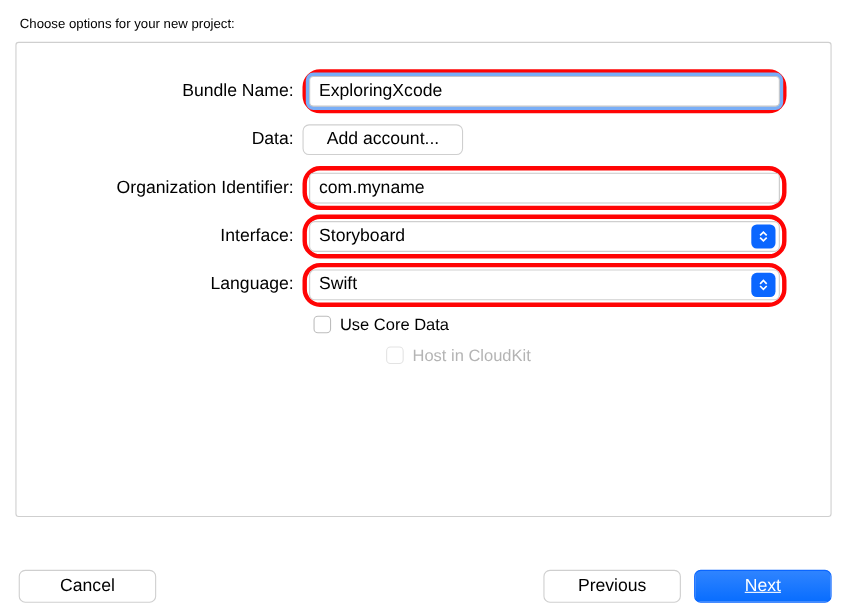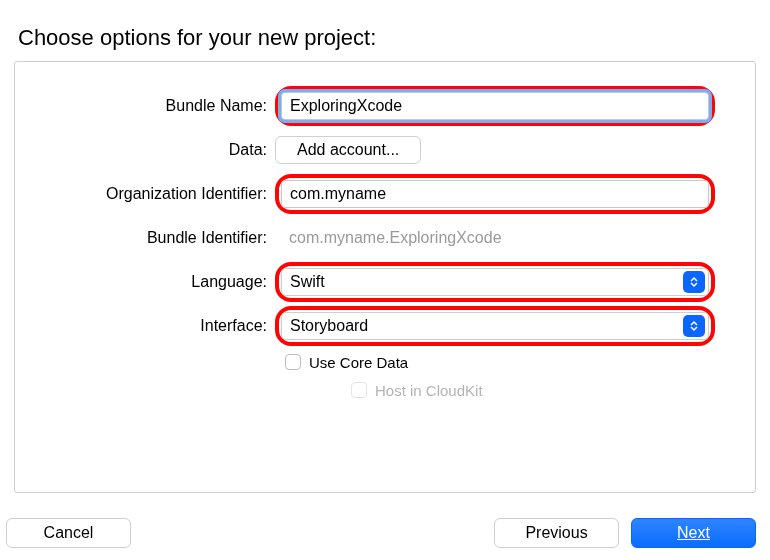--- a/index.html
+++ b/index.html
@@ -7,22 +7,21 @@
     width: 770px;
     height: 560px;
     background: #fff;
     font-family: -apple-system, "Helvetica Neue", Helvetica, Arial, sans-serif;
     font-size: 16px;
     color: #000;
     position: relative;
   }
   .page-title {
     padding: 14px 16px 10px 18px;
-    font-size: 22px;
-    margin-top: 11px;
+    font-size: 12px;
   }
   .panel {
     margin: 0 14px;
     border: 1px solid #cfcfcf;
     border-radius: 3px;
     height: 432px;
     padding-top: 22px;
   }
   .form-row {
     display: flex;
@@ -115,21 +114,21 @@
     border: 1px solid #bdbdbd;
     border-radius: 4px;
     margin-right: 8px;
     background: #fff;
   }
   .check-label { font-size: 15px; }
   .disabled .checkbox { border-color: #e3e3e3; }
   .disabled .check-label { color: #b4b4b4; }
   .footer {
     position: absolute;
-    left: 6px;
+    left: 17px;
     right: 14px;
     bottom: 12px;
     display: flex;
     align-items: center;
   }
   .footer .spacer { flex: 1; }
   .btn {
     height: 30px;
     min-width: 125px;
     border: 1px solid #cfcfcf;
@@ -173,52 +172,46 @@
 
   <div class="form-row">
     <div class="label-col">Organization Identifier:</div>
     <div class="field-col">
       <div class="hi-wrap">
         <input class="text-input" type="text" value="com.myname" style="">
       </div>
     </div>
   </div>
 
-  <div class="form-row">
-    <div class="label-col">Bundle Identifier:</div>
-    <div class="field-col">
-      <div class="static-text">com.myname.ExploringXcode</div>
+
+  <div class="form-row">
+    <div class="label-col">Interface:</div>
+    <div class="field-col">
+      <div class="hi-wrap">
+        <div class="select-wrap">
+          <div class="value">Storyboard</div>
+          <div class="select-arrows">
+            <svg width="8" height="6" viewBox="0 0 8 6">
+                <polyline points="1,5 4,2 7,5" fill="none" stroke="#fff" stroke-width="1.5"></polyline>
+              </svg>
+            <svg width="8" height="6" viewBox="0 0 8 6">
+                <polyline points="1,1 4,4 7,1" fill="none" stroke="#fff" stroke-width="1.5"></polyline>
+              </svg>
+          </div>
+        </div>
+      </div>
     </div>
   </div>
 
   <div class="form-row">
     <div class="label-col">Language:</div>
     <div class="field-col">
       <div class="hi-wrap">
         <div class="select-wrap">
           <div class="value">Swift</div>
-          <div class="select-arrows">
-            <svg width="8" height="6" viewBox="0 0 8 6">
-                <polyline points="1,5 4,2 7,5" fill="none" stroke="#fff" stroke-width="1.5"></polyline>
-              </svg>
-            <svg width="8" height="6" viewBox="0 0 8 6">
-                <polyline points="1,1 4,4 7,1" fill="none" stroke="#fff" stroke-width="1.5"></polyline>
-              </svg>
-          </div>
-        </div>
-      </div>
-    </div>
-  </div>
-
-  <div class="form-row">
-    <div class="label-col">Interface:</div>
-    <div class="field-col">
-      <div class="hi-wrap">
-        <div class="select-wrap">
-          <div class="value">Storyboard</div>
           <div class="select-arrows">
             <svg width="8" height="6" viewBox="0 0 8 6">
                 <polyline points="1,5 4,2 7,5" fill="none" stroke="#fff" stroke-width="1.5"></polyline>
               </svg>
             <svg width="8" height="6" viewBox="0 0 8 6">
                 <polyline points="1,1 4,4 7,1" fill="none" stroke="#fff" stroke-width="1.5"></polyline>
               </svg>
           </div>
         </div>
       </div>

